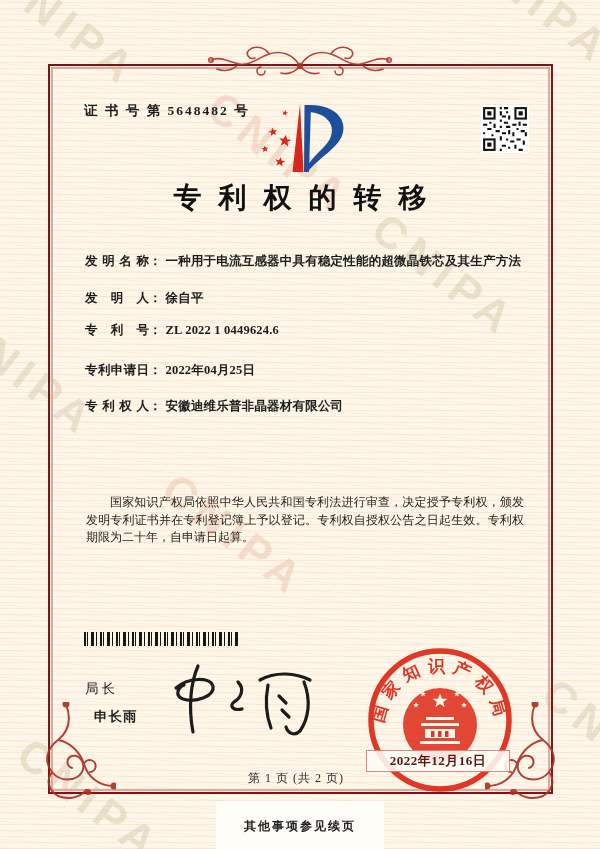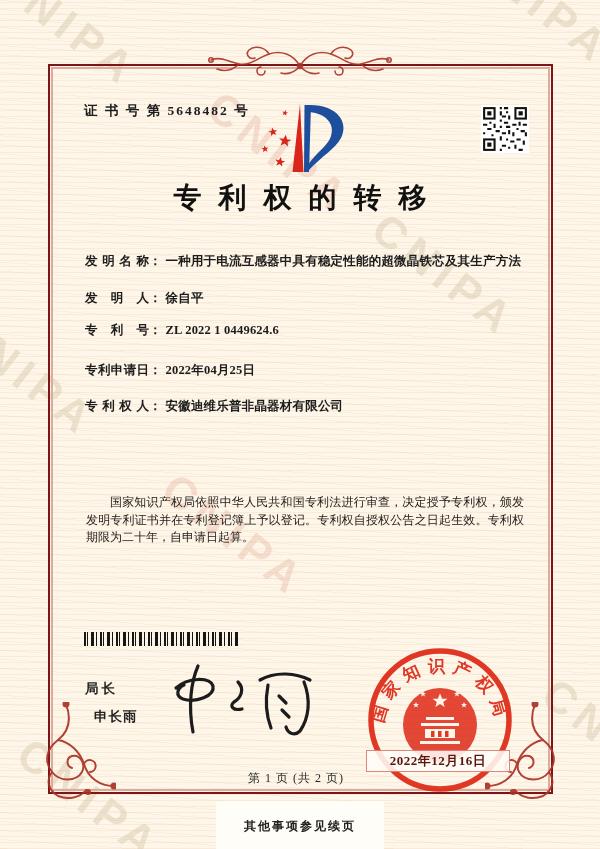--- a/index.html
+++ b/index.html
@@ -43,21 +43,21 @@
   }
   .legal p{margin:0;text-indent:2em;}
   .barcode{
     left:84px;top:632px;width:156px;height:14px;
     background:repeating-linear-gradient(90deg,
       #161616 0 2px, rgba(0,0,0,0) 2px 3px,
       #161616 3px 4px, rgba(0,0,0,0) 4px 7px,
       #161616 7px 10px, rgba(0,0,0,0) 10px 12px,
       #161616 12px 13px, rgba(0,0,0,0) 13px 16px);
   }
-  .signer-title{left:85px;top:680px;font-size:13.5px;font-weight:700;letter-spacing:3px;}
+  .signer-title{left:85px;top:680px;font-size:13.5px;font-weight:400;letter-spacing:3px;}
   .signer-name{left:94px;top:708px;font-size:13.5px;font-weight:700;letter-spacing:1px;}
   .page-info{left:0;right:8px;top:770px;text-align:center;font-size:12px;letter-spacing:1px;color:#2a2a2a;}
   .cont-note{
     left:50%;top:801px;transform:translateX(-50%);
     background:#fffdf7;padding:17px 28px;font-size:12px;font-weight:600;letter-spacing:2px;color:#222;
   }
   .seal-date{
     left:366px;top:750px;width:142px;height:20px;line-height:20px;text-align:center;
     background:rgba(255,252,246,0.88);border:1px solid rgba(198,40,24,0.55);
     color:#5a1410;font-size:13px;font-weight:700;letter-spacing:0.5px;

